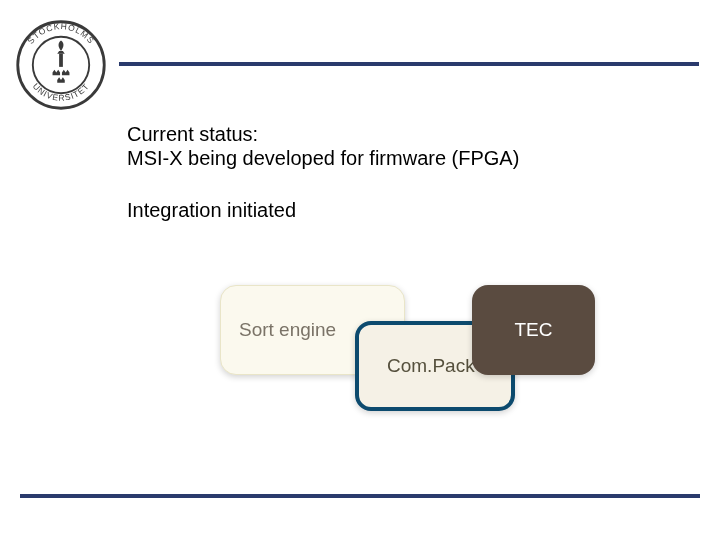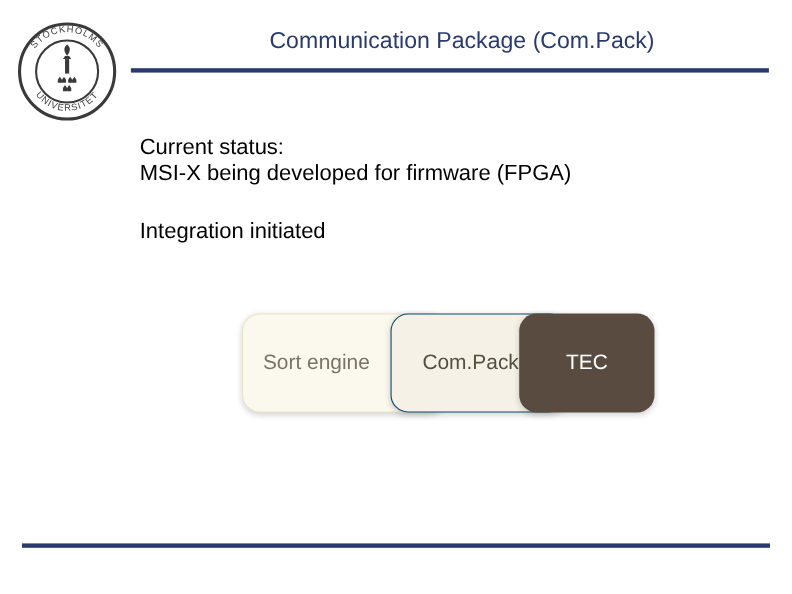--- a/index.html
+++ b/index.html
@@ -86,25 +86,26 @@
     border: 1px solid #e9e5c8;
     color: #7a7367;
     justify-content: flex-start;
     padding-left: 18px;
     box-sizing: border-box;
   }
   .blk-com {
     left: 135px;
     width: 160px;
     background: #f5f1e6;
-    border: 1px solid #0c4a6e;
+    border: 4px solid #0c4a6e;
     color: #55503d;
     justify-content: flex-start;
     padding-left: 28px;
     box-sizing: border-box;
+    margin-top: 36px;
   }
   .blk-tec {
     left: 252px;
     width: 123px;
     background: #5a4b40;
     color: #ffffff;
   }
 
   
   .seal-ring {
@@ -153,21 +154,20 @@
       </g>
 
       <g class="torch">
         <rect x="48" y="38" width="4" height="14"></rect>
         <path d="M46 38 h8 l-2 -3 h-4 z"></path>
         <path d="M50 24 c4 3 3 7 0 11 c-3 -4 -4 -8 0 -11 z"></path>
       </g>
     </svg>
   </div>
 
-  <div class="title">Communication Package (Com.Pack)</div>
   <div class="rule-top"></div>
 
   <div class="body-text line1">Current status:</div>
   <div class="body-text line3">Integration initiated</div>
   <div class="body-text line2">MSI-X being developed for firmware (FPGA)</div>
 
   <div class="blocks">
     <div class="block blk-sort">
       <span>Sort engine</span>
     </div>

